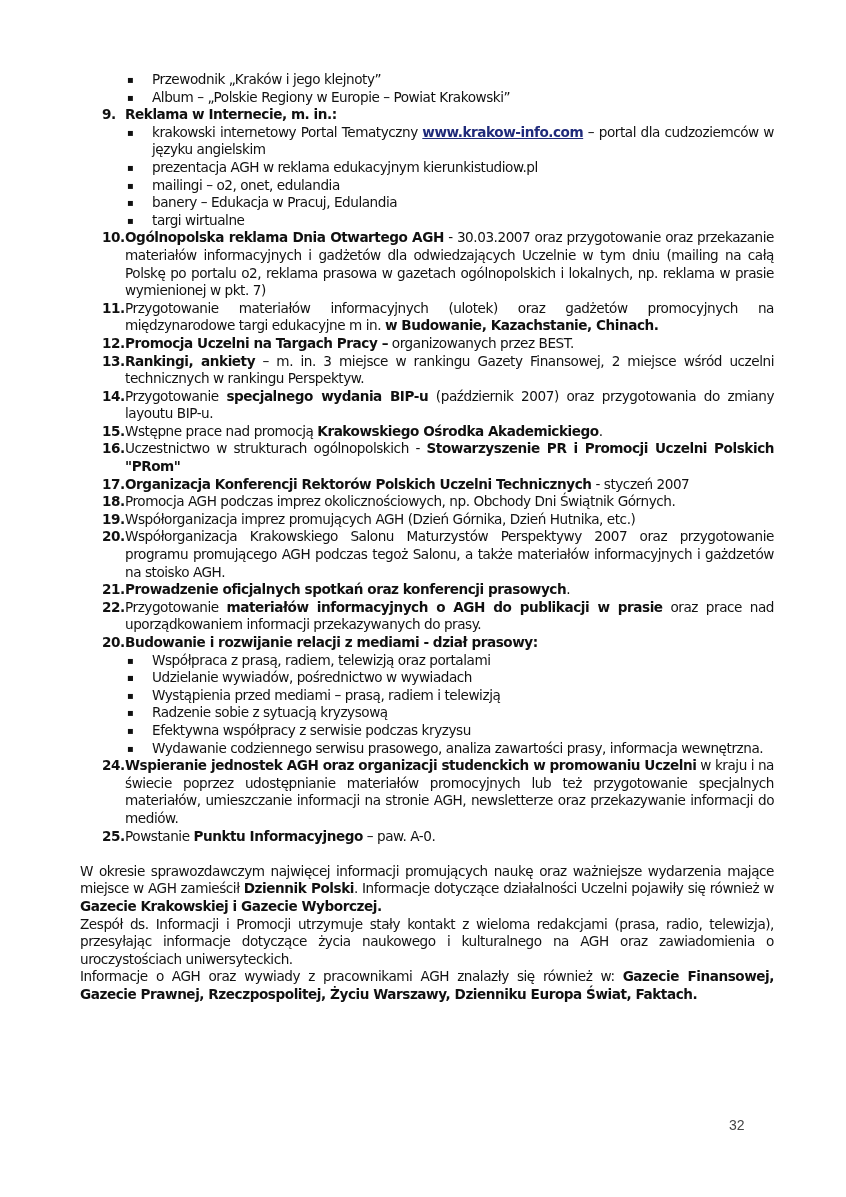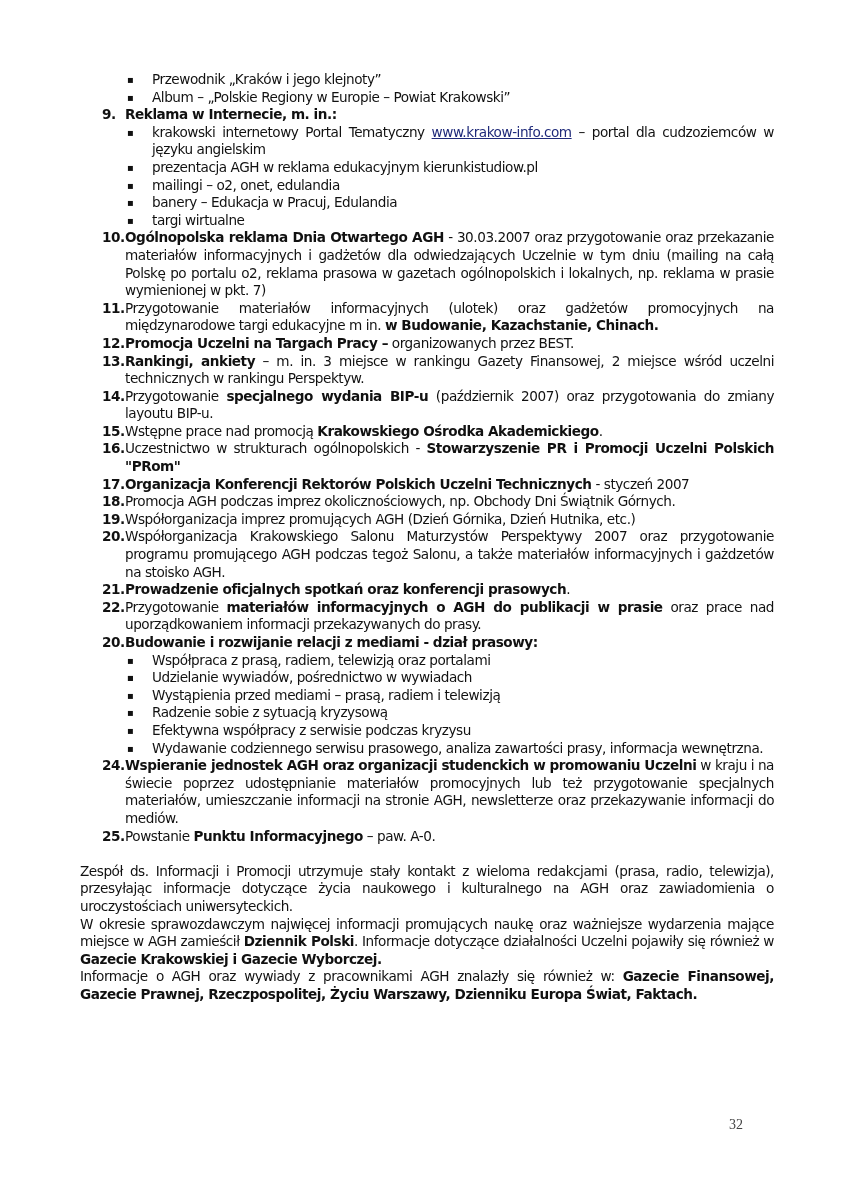--- a/index.html
+++ b/index.html
@@ -10,36 +10,36 @@
              font-size: 13.6px; line-height: 17.6px; letter-spacing: -0.45px; }
   .num-item { position: relative; padding-left: 45px; text-align: justify; }
   .num-item .num { position: absolute; left: 22px; top: 0; font-weight: bold; }
   .bullets { margin: 0; padding: 0; list-style: none; }
   .bullet { position: relative; padding-left: 72px; text-align: justify; }
   .bullet .mark { position: absolute; left: 47px; top: 0; font-size: 10px; }
   b, .b { font-weight: bold; }
   a.link { color: #1f2a7a; text-decoration: underline; }
   .spacer { height: 17.6px; }
   .para { text-align: justify; }
-  .page-number { position: absolute; left: 729px; top: 1117px; font-family: Liberation Serif, serif;
+  .page-number { position: absolute; left: 729px; top: 1117px; font-family: Liberation Sans, sans-serif;
                  font-size: 14px; color: #444; }
 </style>
 </head>
 <body>
 
 <div class="page">
   <div class="content">
     <ul class="bullets" id="top-bullets">
         <li class="bullet"><span class="mark">▪</span><span>Przewodnik „Kraków i jego klejnoty”</span></li>
         <li class="bullet"><span class="mark">▪</span><span>Album – „Polskie Regiony w Europie – Powiat Krakowski”</span></li>
       </ul>
     <div id="numbered-list">
         <div class="num-item"><span class="num">9.</span><span class="b">Reklama w Internecie, m. in.:</span></div>
         <ul class="bullets">
-          <li class="bullet"><span class="mark">▪</span><span>krakowski internetowy Portal Tematyczny </span><a class="link" style="color: rgb(31, 42, 122);">www.krakow-info.com</a><span> – portal dla cudzoziemców w języku angielskim</span></li>
+          <li class="bullet"><span class="mark">▪</span><span>krakowski internetowy Portal Tematyczny </span><a class="link" style="color: rgb(31, 42, 122); font-weight: bold;">www.krakow-info.com</a><span> – portal dla cudzoziemców w języku angielskim</span></li>
           <li class="bullet"><span class="mark">▪</span><span>prezentacja AGH w reklama edukacyjnym kierunkistudiow.pl</span></li>
           <li class="bullet"><span class="mark">▪</span><span>mailingi – o2, onet, edulandia</span></li>
           <li class="bullet"><span class="mark">▪</span><span>banery – Edukacja w Pracuj, Edulandia</span></li>
           <li class="bullet"><span class="mark">▪</span><span>targi wirtualne</span></li>
         </ul>
         <div class="num-item"><span class="num">10.</span><span class="b">Ogólnopolska reklama Dnia Otwartego AGH</span><span> - 30.03.2007 oraz przygotowanie oraz przekazanie materiałów informacyjnych i gadżetów dla odwiedzających Uczelnie w tym dniu (mailing na całą Polskę po portalu o2, reklama prasowa w gazetach ogólnopolskich i lokalnych, np. reklama w prasie wymienionej w pkt. 7)</span></div>
         <div class="num-item"><span class="num">11.</span><span>Przygotowanie materiałów informacyjnych (ulotek) oraz gadżetów promocyjnych na międzynarodowe targi edukacyjne m in. </span><span class="b">w Budowanie, Kazachstanie, Chinach.</span></div>
         <div class="num-item"><span class="num">12.</span><span class="b">Promocja Uczelni na Targach Pracy –</span><span> organizowanych przez BEST.</span></div>
         <div class="num-item"><span class="num">13.</span><span class="b">Rankingi, ankiety</span><span> – m. in. 3 miejsce w rankingu Gazety Finansowej, 2 miejsce wśród uczelni technicznych w rankingu Perspektyw.</span></div>
         <div class="num-item"><span class="num">14.</span><span>Przygotowanie </span><span class="b">specjalnego wydania BIP-u</span><span> (październik 2007) oraz przygotowania do zmiany layoutu BIP-u.</span></div>
@@ -59,19 +59,19 @@
           <li class="bullet"><span class="mark">▪</span><span>Wystąpienia przed mediami – prasą, radiem i telewizją</span></li>
           <li class="bullet"><span class="mark">▪</span><span>Radzenie sobie z sytuacją kryzysową</span></li>
           <li class="bullet"><span class="mark">▪</span><span>Efektywna współpracy z serwisie podczas kryzysu</span></li>
           <li class="bullet"><span class="mark">▪</span><span>Wydawanie codziennego serwisu prasowego, analiza zawartości prasy, informacja wewnętrzna.</span></li>
         </ul>
         <div class="num-item"><span class="num">24.</span><span class="b">Wspieranie jednostek AGH oraz organizacji studenckich w promowaniu Uczelni</span><span> w kraju i na świecie poprzez udostępnianie materiałów promocyjnych lub też przygotowanie specjalnych materiałów, umieszczanie informacji na stronie AGH, newsletterze oraz przekazywanie informacji do mediów.</span></div>
         <div class="num-item"><span class="num">25.</span><span>Powstanie </span><span class="b">Punktu Informacyjnego</span><span> – paw. A-0.</span></div>
       </div>
     <div class="spacer"></div>
     <div id="paragraphs">
+        <div class="para"><span>W okresie sprawozdawczym najwięcej informacji promujących naukę oraz ważniejsze wydarzenia mające miejsce w AGH zamieścił </span><span class="b">Dziennik Polski</span><span>. Informacje dotyczące działalności Uczelni pojawiły się również w </span><span class="b">Gazecie Krakowskiej i Gazecie Wyborczej.</span></div>
         <div class="para"><span>Zespół ds. Informacji i Promocji utrzymuje stały kontakt z wieloma redakcjami (prasa, radio, telewizja), przesyłając informacje dotyczące życia naukowego i kulturalnego na AGH oraz zawiadomienia o uroczystościach uniwersyteckich.</span></div>
-        <div class="para"><span>W okresie sprawozdawczym najwięcej informacji promujących naukę oraz ważniejsze wydarzenia mające miejsce w AGH zamieścił </span><span class="b">Dziennik Polski</span><span>. Informacje dotyczące działalności Uczelni pojawiły się również w </span><span class="b">Gazecie Krakowskiej i Gazecie Wyborczej.</span></div>
         <div class="para"><span>Informacje o AGH oraz wywiady z pracownikami AGH znalazły się również w: </span><span class="b">Gazecie Finansowej, Gazecie Prawnej, Rzeczpospolitej, Życiu Warszawy, Dzienniku Europa Świat, Faktach.</span></div>
       </div>
   </div>
   <div class="page-number">32</div>
 </div>
 
 </body></html>

